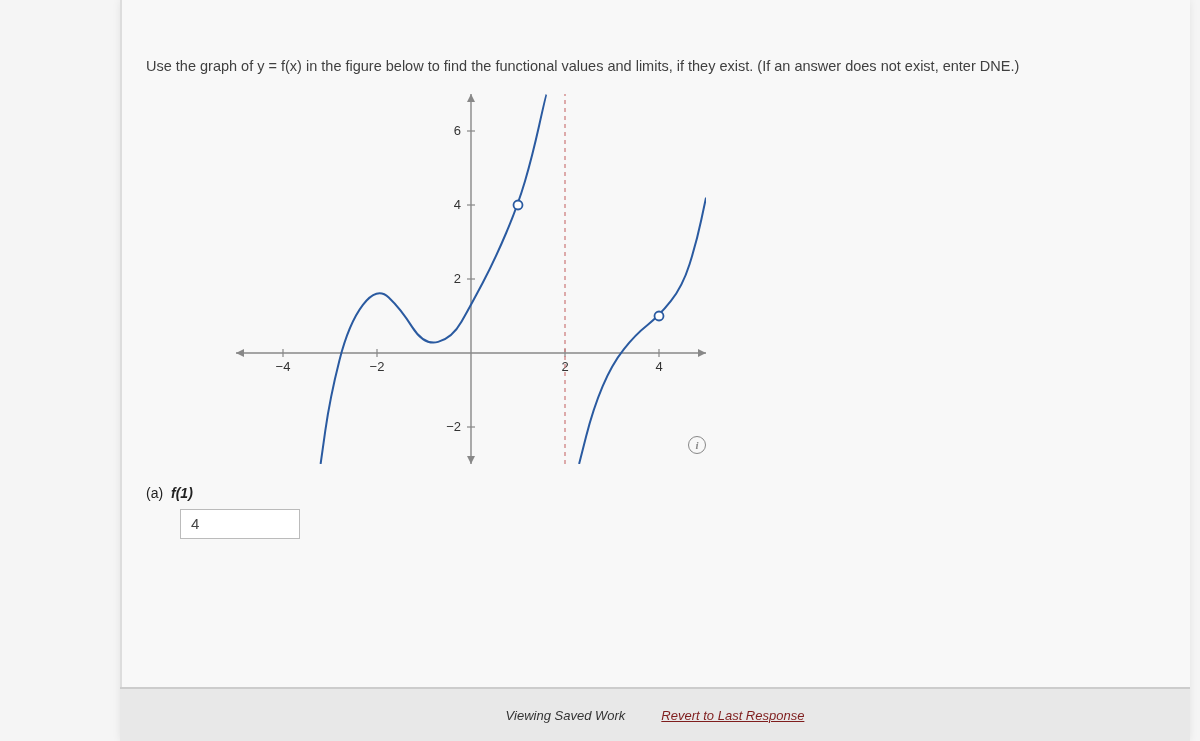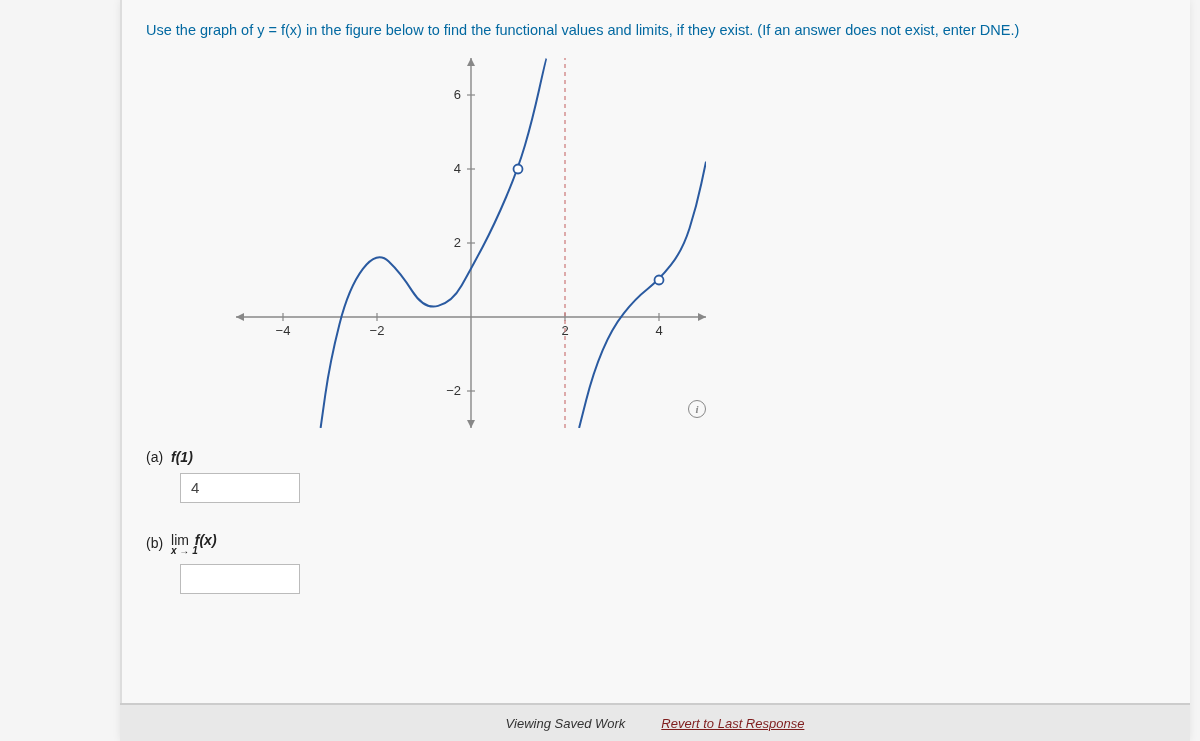--- a/index.html
+++ b/index.html
@@ -24,23 +24,24 @@
       top: 0;
       right: 10px;
       bottom: 0;
       background: #f8f8f8;
       border-left: 2px solid #ddd;
       box-shadow: 0 0 8px rgba(0,0,0,0.08);
       padding: 20px 24px 0 24px;
     }
     .instruction {
       font-size: 14.5px;
-      color: #0369a1;
+      color: #404040;
       line-height: 1.5;
       margin-bottom: 16px;
+      margin-top: 36px;
     }
     .graph-section {
       margin-left: 90px;
       margin-top: 10px;
       position: relative;
       width: 470px;
       height: 370px;
     }
     .questions {
       margin-top: 20px;
@@ -72,21 +73,21 @@
       vertical-align: middle;
       line-height: 1;
     }
     .limit-top { font-size: 14px; }
     .limit-sub { font-size: 10px; display: block; margin-top:-1px; }
     .footer-bar {
       position: absolute;
       left: 120px;
       right: 10px;
       bottom: 0;
-      height: 38px;
+      height: 54px;
       background: #e8e8e8;
       border-top: 2px solid #ccc;
       display: flex;
       align-items: center;
       justify-content: center;
       font-size: 13px;
       color: #333;
       font-style: italic;
       gap: 32px;
     }
@@ -171,33 +172,20 @@
     <div class="questions">
 
       <div class="question">
         <div class="q-label">
           <span class="part">(a)</span>
           <span class="q-math">f(1)</span>
         </div>
         <input class="answer-box" type="text" value="4" style="">
       </div>
 
-      <div class="question">
-        <div class="q-label">
-          <span class="part">(b)</span>
-          <span class="limit-expr">
-            <span class="limit-top">
-              <span>lim</span>
-              <span class="q-math" style="margin-left:2px;">f(x)</span>
-            </span>
-            <span class="limit-sub q-math">x → 1</span>
-          </span>
-        </div>
-        <input class="answer-box" type="text" value="" style="">
-      </div>
 
     </div>
   </div>
 
   <div class="footer-bar">
     <span>Viewing Saved Work </span>
     <span class="revert">Revert to Last Response</span>
   </div>
 </div>
 

